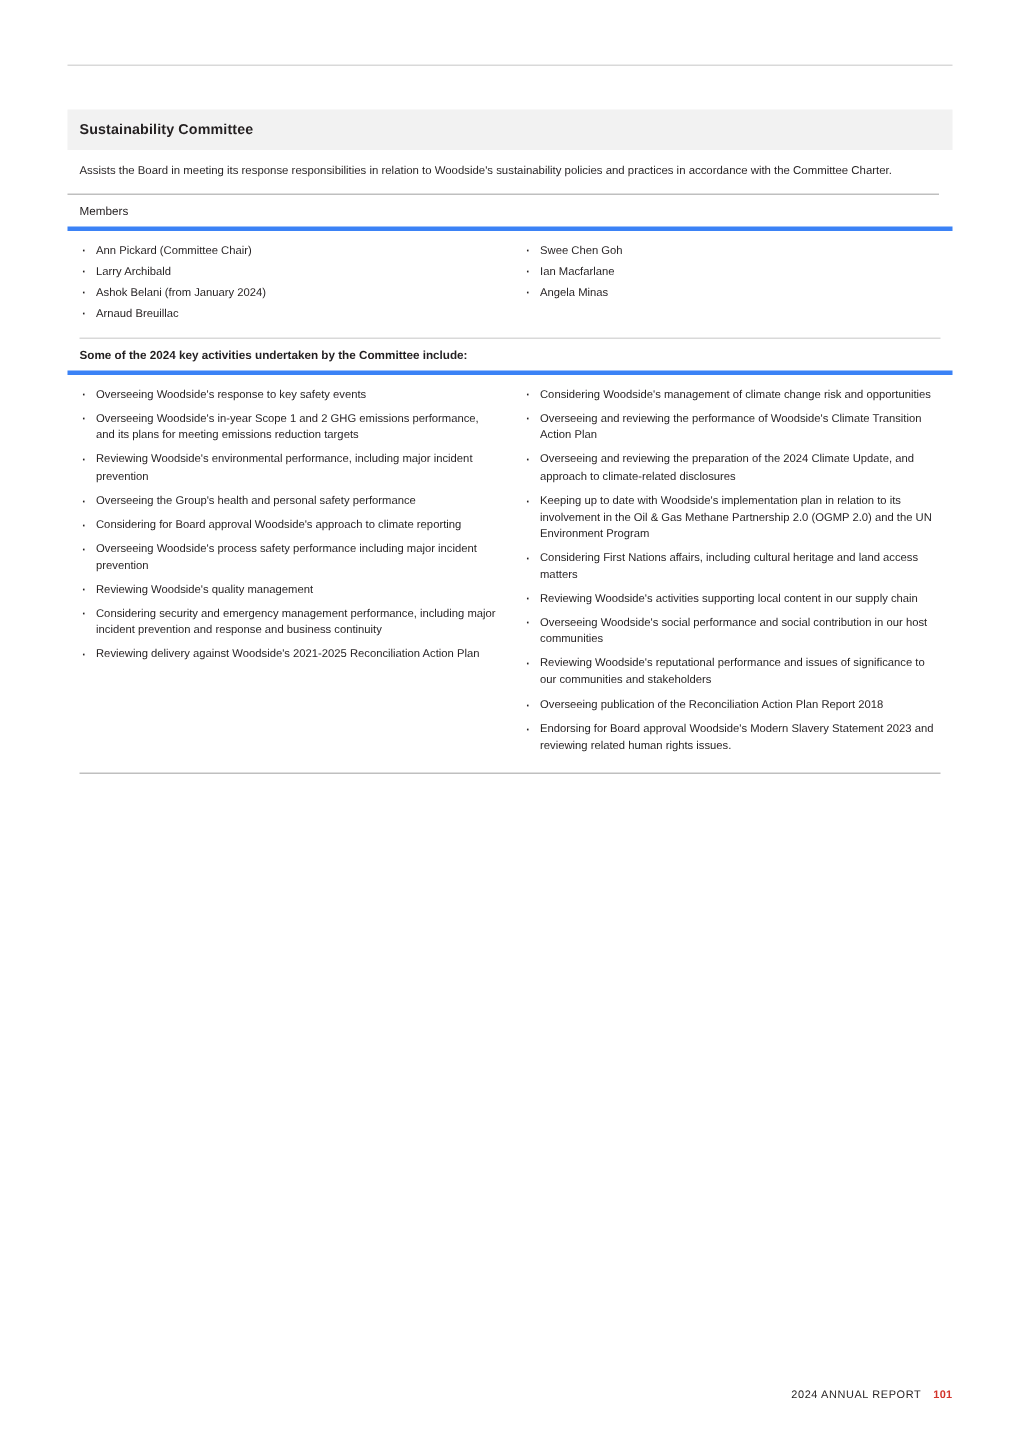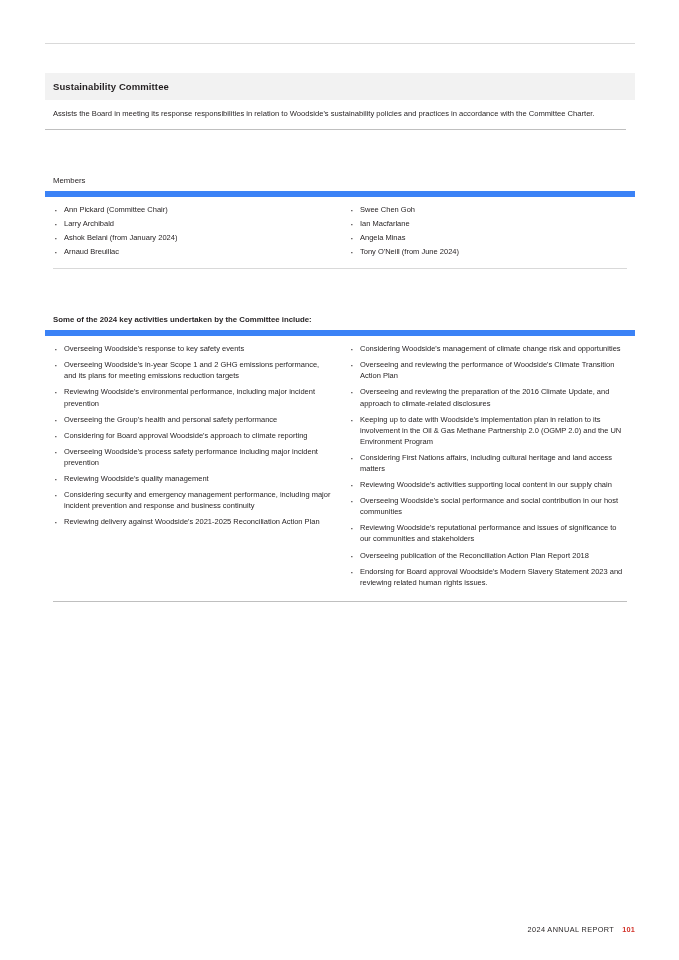--- a/index.html
+++ b/index.html
@@ -47,22 +47,21 @@
     font-size: 7.6px;
     line-height: 1.55;
     color: #231f20;
     border-bottom: 1px solid #bfbfbf;
     max-width: 565px;
   }
   .section-label {
     padding: 6px 8px 6px 8px;
     font-size: 7.8px;
     color: #231f20;
-    border-bottom: 6px solid #3b82f6;
-    margin-top: 40px;
+    border-bottom: 3px solid #3b82f6;
   }
   .section-label.bold {
     font-weight: bold;
   }
   .two-col {
     display: flex;
     padding: 7px 8px 8px 8px;
     gap: 18px;
   }
   .col {
@@ -143,21 +142,20 @@
           <li>Larry Archibald</li>
           <li>Ashok Belani (from January 2024)</li>
           <li>Arnaud Breuillac</li>
         </ul>
       </div>
       <div class="col">
         <ul class="bullets">
           <li>Swee Chen Goh</li>
           <li>Ian Macfarlane</li>
           <li>Angela Minas</li>
-          <li>Tony O'Neill (from June 2024)</li>
         </ul>
       </div>
     </div>
 
     <div class="members-rule"></div>
 
     <div class="section-label bold">Some of the 2024 key activities undertaken by the Committee include:</div>
 
     <div class="two-col activities-block">
       <div class="col">
@@ -170,21 +168,21 @@
           <li>Overseeing Woodside's process safety performance including major incident prevention</li>
           <li>Reviewing Woodside's quality management</li>
           <li>Considering security and emergency management performance, including major incident prevention and response and business continuity</li>
           <li>Reviewing delivery against Woodside's 2021-2025 Reconciliation Action Plan</li>
         </ul>
       </div>
       <div class="col">
         <ul class="bullets">
           <li>Considering Woodside's management of climate change risk and opportunities</li>
           <li>Overseeing and reviewing the performance of Woodside's Climate Transition Action Plan</li>
-          <li>Overseeing and reviewing the preparation of the 2016 Climate Update, and approach to climate-related disclosures</li>
+          <li>Overseeing and reviewing the preparation of the 2024 Climate Update, and approach to climate-related disclosures</li>
           <li>Keeping up to date with Woodside's implementation plan in relation to its involvement in the Oil &amp; Gas Methane Partnership 2.0 (OGMP 2.0) and the UN Environment Program</li>
           <li>Considering First Nations affairs, including cultural heritage and land access matters</li>
           <li>Reviewing Woodside's activities supporting local content in our supply chain</li>
           <li>Overseeing Woodside's social performance and social contribution in our host communities</li>
           <li>Reviewing Woodside's reputational performance and issues of significance to our communities and stakeholders</li>
           <li>Overseeing publication of the Reconciliation Action Plan Report 2018</li>
           <li>Endorsing for Board approval Woodside's Modern Slavery Statement 2023 and reviewing related human rights issues.</li>
         </ul>
       </div>
     </div>

